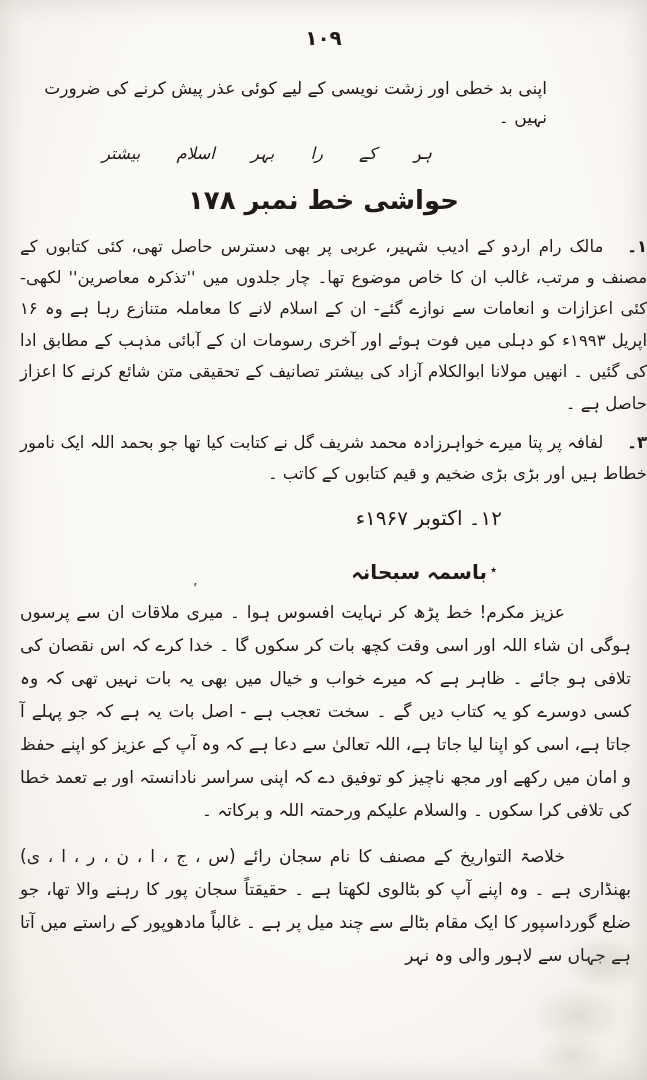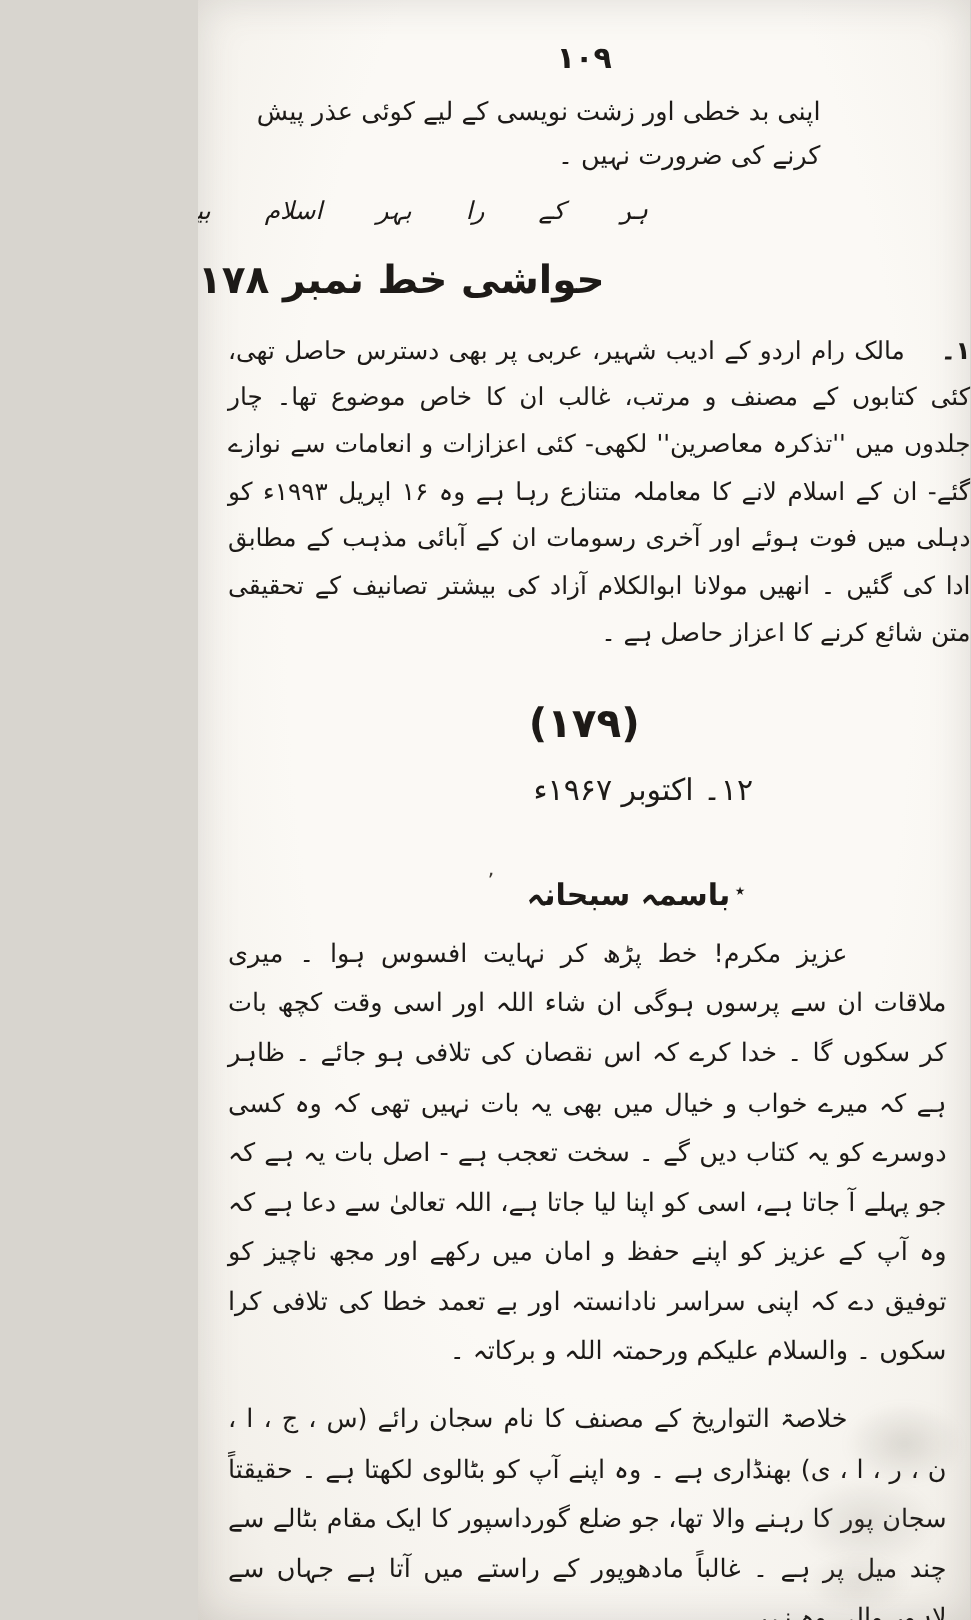--- a/index.html
+++ b/index.html
@@ -3,50 +3,50 @@
 <meta charset="utf-8">
 <style>
   html, body { margin: 0; padding: 0; }
   body {
     width: 647px; height: 1080px;
     background: #d8d5cf;
     font-family: "DejaVu Sans", "Liberation Sans", sans-serif;
   }
   .page {
     position: relative;
-    width: 515px; height: 1080px;
+    width: 647px; height: 1080px;
     overflow: hidden;
     direction: rtl;
     background: radial-gradient(ellipse at 52% 38%, #fbf9f5 55%, #f3f0ea 88%, #eae6df 100%);
     box-shadow: inset 0 0 28px rgba(90,85,75,.18);
     color: #1d1a17;
   }
   .page-number {
     padding-top: 26px;
     text-align: center;
     font-size: 20px; font-weight: bold;
     letter-spacing: 3px;
   }
   .intro-line {
-    margin: 11px 100px 0 26px;
+    margin: 24px 100px 0 26px;
     text-align: right;
     font-size: 17px;
     line-height: 1.7;
   }
   .verse {
     display: flex;
     justify-content: space-between;
     width: 330px;
     margin: 12px 215px 0 auto;
     font-size: 16.5px;
     font-style: italic;
   }
   .fn-heading {
     margin: 22px 0 16px;
-    text-align: left;
+    text-align: center;
     font-size: 26px; font-weight: bold;
   }
   .footnotes { margin: 0 0 0 20px; }
   .footnote {
     margin: 0 0 8px;
     font-size: 16.5px;
     line-height: 1.9;
     text-align: justify;
   }
   .footnote .marker { margin-left: 24px; font-weight: bold; white-space: nowrap; }
@@ -61,21 +61,21 @@
     left: 193px; top: 580px;
     font-size: 14px; color: #3a362f;
   }
   .letter-date {
     margin: 16px 145px 0 0;
     text-align: right;
     font-size: 20px;
   }
   .basmala {
     width: fit-content;
-    margin: 46px 150px 0 auto;
+    margin: 30px 150px 0 auto;
     font-size: 20px; font-weight: bold;
   }
   .basmala .star { font-size: 13px; vertical-align: 5px; margin-left: 3px; }
   .letter-body p {
     margin: 12px 16px 0 20px;
     font-size: 17px;
     line-height: 1.95;
     text-align: justify;
     text-indent: 66px;
   }
@@ -108,23 +108,25 @@
     <span>اسلام</span>
     <span>بیشتر</span>
   </div>
 
   <div class="fn-heading">حواشی خط نمبر ۱۷۸</div>
 
   <div class="footnotes">
     <p class="footnote">
       <span class="marker">۱۔</span><span>مالک رام اردو کے ادیب شہیر، عربی پر بھی دسترس حاصل تھی، کئی کتابوں کے مصنف و مرتب، غالب ان کا خاص موضوع تھا۔ چار جلدوں میں ''تذکرہ معاصرین'' لکھی- کئی اعزازات و انعامات سے نوازے گئے- ان کے اسلام لانے کا معاملہ متنازع رہا ہے وہ ۱۶ اپریل ۱۹۹۳ء کو دہلی میں فوت ہوئے اور آخری رسومات ان کے آبائی مذہب کے مطابق ادا کی گئیں ۔ انھیں مولانا ابوالکلام آزاد کی بیشتر تصانیف کے تحقیقی متن شائع کرنے کا اعزاز حاصل ہے ۔</span>
     </p>
+    <p class="footnote">
+      <span class="marker">۳۔</span><span>لفافہ پر پتا میرے خواہرزادہ محمد شریف گل نے کتابت کیا تھا جو بحمد اللہ ایک نامور خطاط ہیں اور بڑی بڑی ضخیم و قیم کتابوں کے کاتب ۔</span>
+    </p>
   </div>
 
-  <div class="letter-number">(۱۷۹)</div>
   <span class="side-mark">’</span>
 
   <div class="letter-date">۱۲۔ اکتوبر ۱۹۶۷ء</div>
 
   <div class="basmala">
     <span class="star">٭</span><span>باسمہ سبحانہ</span>
   </div>
 
   <div class="letter-body">
     <p>عزیز مکرم! خط پڑھ کر نہایت افسوس ہوا ۔ میری ملاقات ان سے پرسوں ہوگی ان شاء اللہ اور اسی وقت کچھ بات کر سکوں گا ۔ خدا کرے کہ اس نقصان کی تلافی ہو جائے ۔ ظاہر ہے کہ میرے خواب و خیال میں بھی یہ بات نہیں تھی کہ وہ کسی دوسرے کو یہ کتاب دیں گے ۔ سخت تعجب ہے - اصل بات یہ ہے کہ جو پہلے آ جاتا ہے، اسی کو اپنا لیا جاتا ہے، اللہ تعالیٰ سے دعا ہے کہ وہ آپ کے عزیز کو اپنے حفظ و امان میں رکھے اور مجھ ناچیز کو توفیق دے کہ اپنی سراسر نادانستہ اور بے تعمد خطا کی تلافی کرا سکوں ۔ والسلام علیکم ورحمتہ اللہ و برکاتہ ۔</p>

